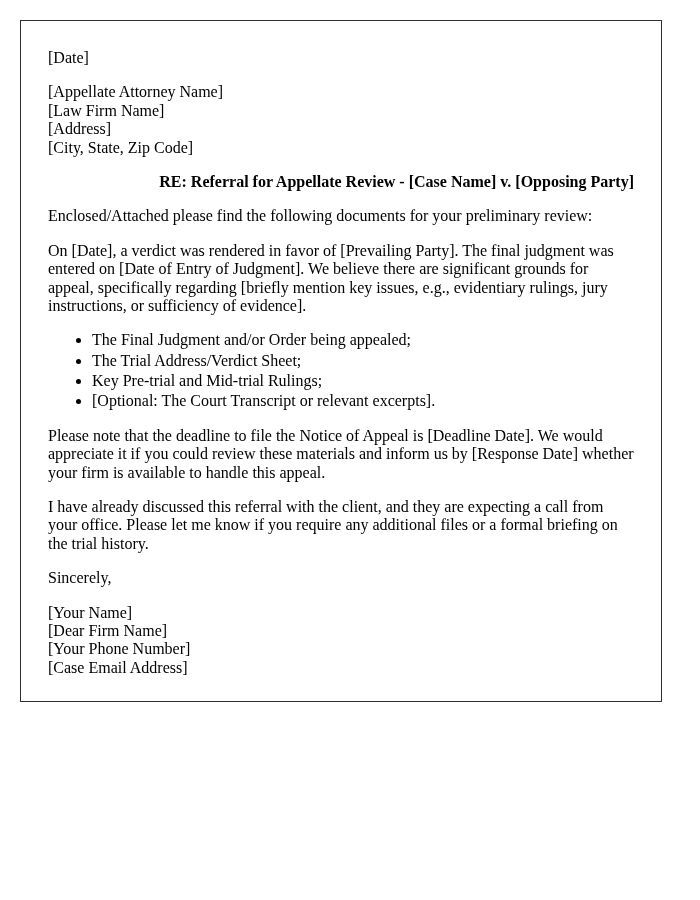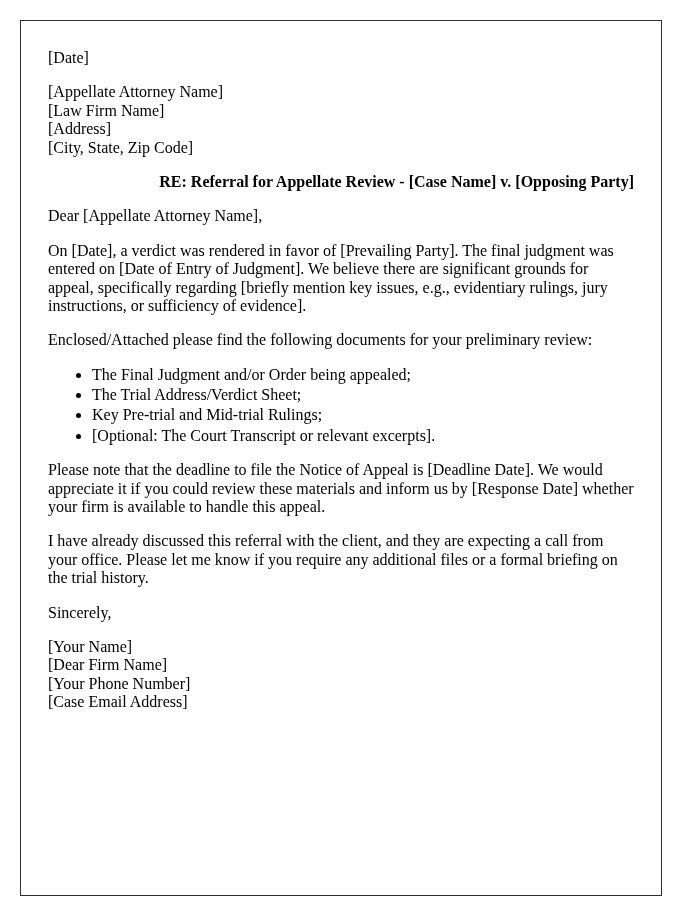--- a/index.html
+++ b/index.html
@@ -14,21 +14,21 @@
     font-family: "Liberation Serif", "DejaVu Serif", serif;
     font-size: 16px;
     line-height: 1.15;
     color: #000000;
   }
   .letter-box {
     position: absolute;
     left: 20px;
     top: 20px;
     width: 642px;
-    height: 876px;
+    height: 682px;
     box-sizing: border-box;
     border: 1px solid #303030;
     padding: 12px 27px;
     overflow: hidden;
     background: #ffffff;
   }
   .letter-box p {
     margin: 16px 0;
   }
   .subject {
@@ -48,26 +48,25 @@
 <body>
 
 <div class="letter-box">
 
   <p>[Date]</p>
 
   <p><span>[Appellate Attorney Name]</span><br><span>[Law Firm Name]</span><br><span>[Address]</span><br><span>[City, State, Zip Code]</span></p>
 
   <p class="subject">RE: Referral for Appellate Review - [Case Name] v. [Opposing Party]</p>
 
-  <p>Dear [Appellate Attorney Name],</p>
 
 
+  <p>Enclosed/Attached please find the following documents for your preliminary review:</p>
+
   <p>On [Date], a verdict was rendered in favor of [Prevailing Party]. The final judgment was entered on [Date of Entry of Judgment]. We believe there are significant grounds for appeal, specifically regarding [briefly mention key issues, e.g., evidentiary rulings, jury instructions, or sufficiency of evidence].</p>
-
-  <p>Enclosed/Attached please find the following documents for your preliminary review:</p>
 
   <ul class="enclosures">
     <li>The Final Judgment and/or Order being appealed;</li>
     <li>The Trial Address/Verdict Sheet;</li>
     <li>Key Pre-trial and Mid-trial Rulings;</li>
     <li>[Optional: The Court Transcript or relevant excerpts].</li>
   </ul>
 
   <p>Please note that the deadline to file the Notice of Appeal is [Deadline Date]. We would appreciate it if you could review these materials and inform us by [Response Date] whether your firm is available to handle this appeal.</p>
 

